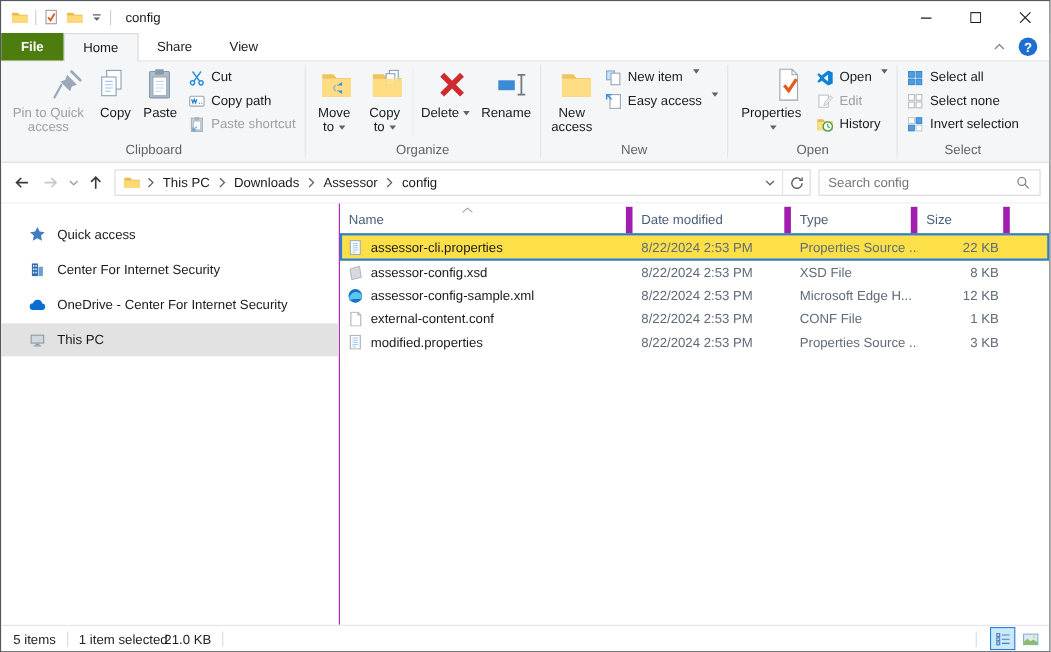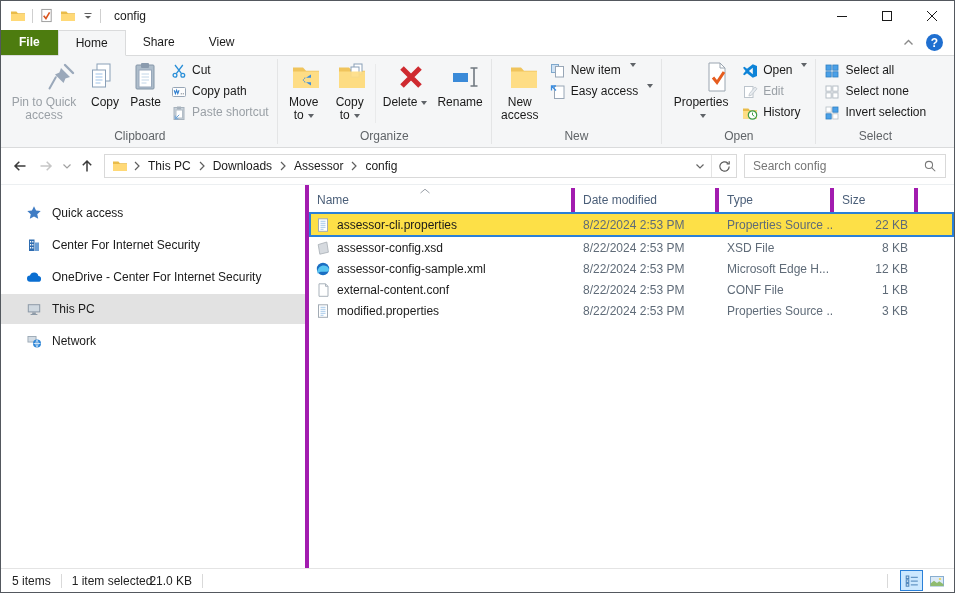--- a/index.html
+++ b/index.html
@@ -49,26 +49,26 @@
   .addr-right{margin-left:auto;display:flex;align-items:center;height:100%}
   .addr-btn{width:22px;height:100%;display:flex;align-items:center;justify-content:center}
   .addr-btn.rf{border-left:1px solid #e4e4e4;width:25px}
   .searchbox{width:202px;height:24px;border:1px solid #d9d9d9;background:#fff;display:flex;align-items:center;flex:none;margin-left:4px}
   .searchbox input{border:0;outline:0;flex:1;min-width:0;font:12px "Liberation Sans","DejaVu Sans",sans-serif;padding:0 4px 0 8px;color:#333;background:transparent}
   .searchbox input::placeholder{color:#767676}
   .search-ic{padding:0 8px 0 2px;display:flex}
 
   
   .content{flex:1;display:flex;min-height:0}
-  .sidebar{width:308px;flex:none;border-right:4px solid #a21caf;padding-top:13px}
+  .sidebar{width:308px;flex:none;border-right:1px solid #a21caf;padding-top:13px}
   .side-item{display:flex;align-items:center;height:30px;padding-left:25px;gap:10px;margin-bottom:2px}
   .side-item.sel{background:#e2e2e2}
   .filepane{flex:1;position:relative;padding-top:3px;overflow:hidden}
   .hdr{display:flex;height:24px;align-items:center;color:#4a5e78;position:relative}
-  .hcell{height:100%;display:flex;align-items:center;padding-left:8px;border-right:4px solid #a21caf}
+  .hcell{height:100%;display:flex;align-items:center;padding-left:8px;border-right:6px solid #a21caf}
   .w-name{width:266px}.w-date{width:144px}.w-type{width:115px}.w-size{width:84px}
   .sort{position:absolute;top:0;left:110px}
   .row{display:flex;align-items:center;height:21px}
   .c-name{width:266px;display:flex;align-items:center;gap:7px;padding-left:7px;overflow:hidden;white-space:nowrap}
   .c-date,.c-type{padding-left:8px;color:#5f6b78;white-space:nowrap;overflow:hidden}
   .c-date{width:144px}.c-type{width:115px}
   .c-size{width:84px;padding-right:10px;text-align:right;color:#5f6b78;white-space:nowrap}
   .row.sel{background:#fde047;border:2px solid #2a80d8;height:25px}
   .row.sel .c-name{padding-left:5px;width:264px}
   .ficon{width:14px;height:14px;flex:none;display:block}
@@ -528,31 +528,20 @@
         <span class="icon16">
             <svg viewBox="0 0 16 16">
               <rect x="1.8" y="3.2" width="12.4" height="8.2" fill="#8d9aa7"></rect>
               <rect x="2.8" y="4.2" width="10.4" height="6.2" fill="#cfd8e0"></rect>
               <rect x="6.2" y="11.4" width="3.6" height="1.6" fill="#8d9aa7"></rect>
               <rect x="4.6" y="13" width="6.8" height="1" fill="#8d9aa7"></rect>
             </svg>
           </span>
         <span>This PC</span>
       </div>
-      <div class="side-item">
-        <span class="icon16">
-            <svg viewBox="0 0 16 16">
-              <rect x="1.5" y="3" width="9" height="6.5" fill="#9aa7b4"></rect>
-              <rect x="2.4" y="3.9" width="7.2" height="4.7" fill="#d3dce4"></rect>
-              <circle cx="11" cy="10.5" r="4" fill="#2f86d6"></circle>
-              <path d="M7.6 10.5h6.8M11 7.1c-1.5 2.3-1.5 4.6 0 6.8M11 7.1c1.5 2.3 1.5 4.6 0 6.8" stroke="#fff" stroke-width="0.7" fill="none"></path>
-            </svg>
-          </span>
-        <span>Network</span>
-      </div>
     </div>
 
     <div class="filepane">
       <div class="hdr">
         <span class="sort">
             <svg width="12" height="6" viewBox="0 0 12 6">
               <path d="M1.5 5L6 1.2 10.5 5" stroke="#9aa0a8" fill="none"></path>
             </svg>
           </span>
         <span class="hcell w-name">Name</span>

